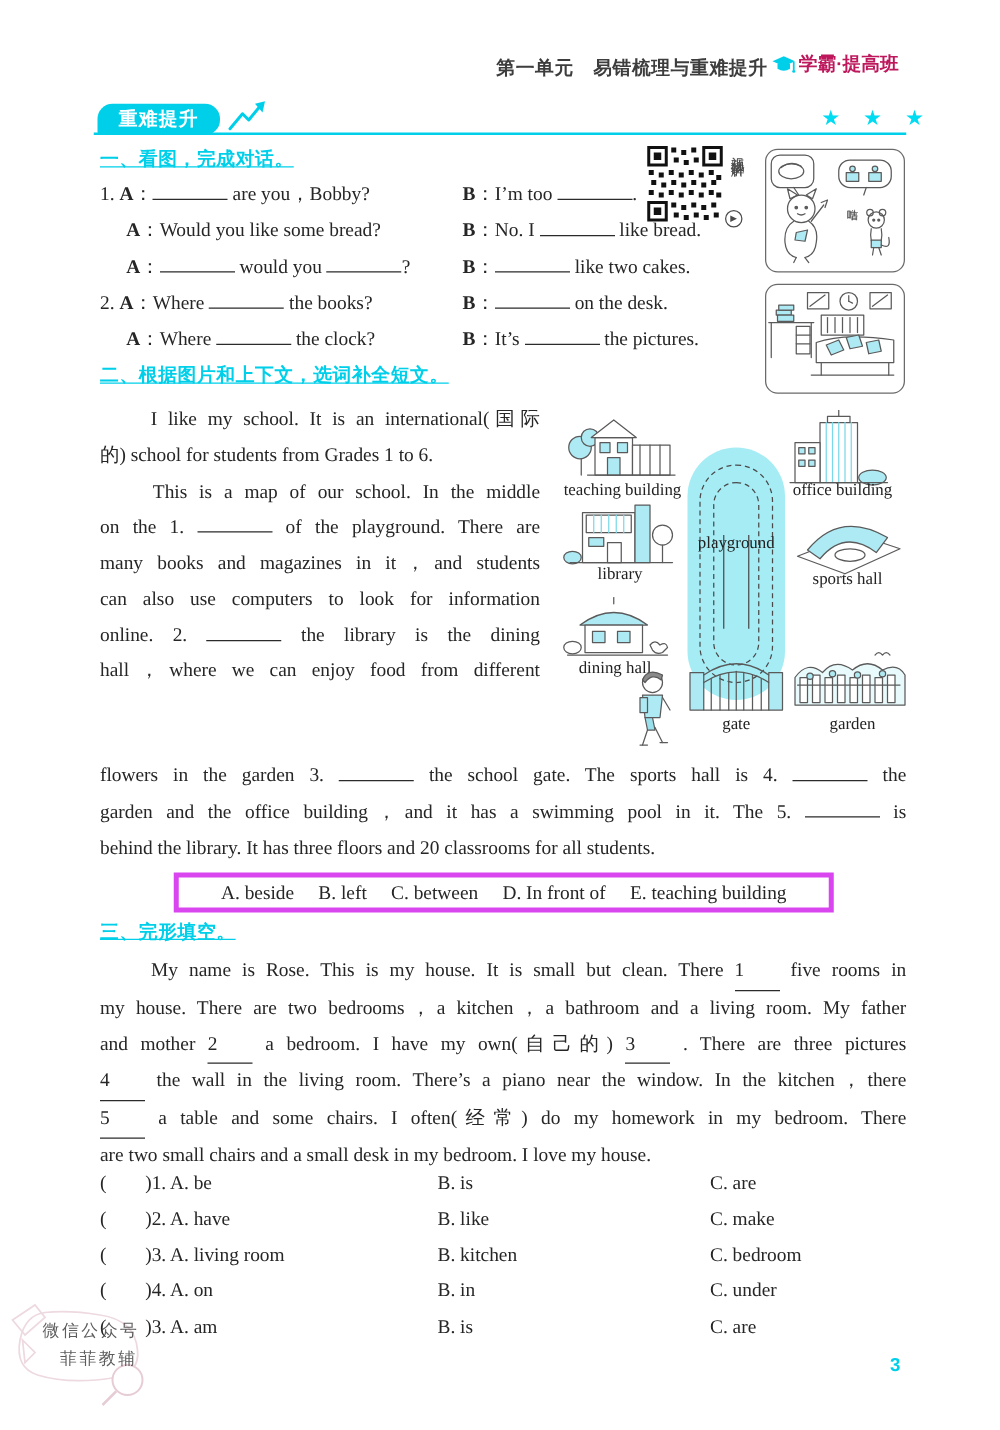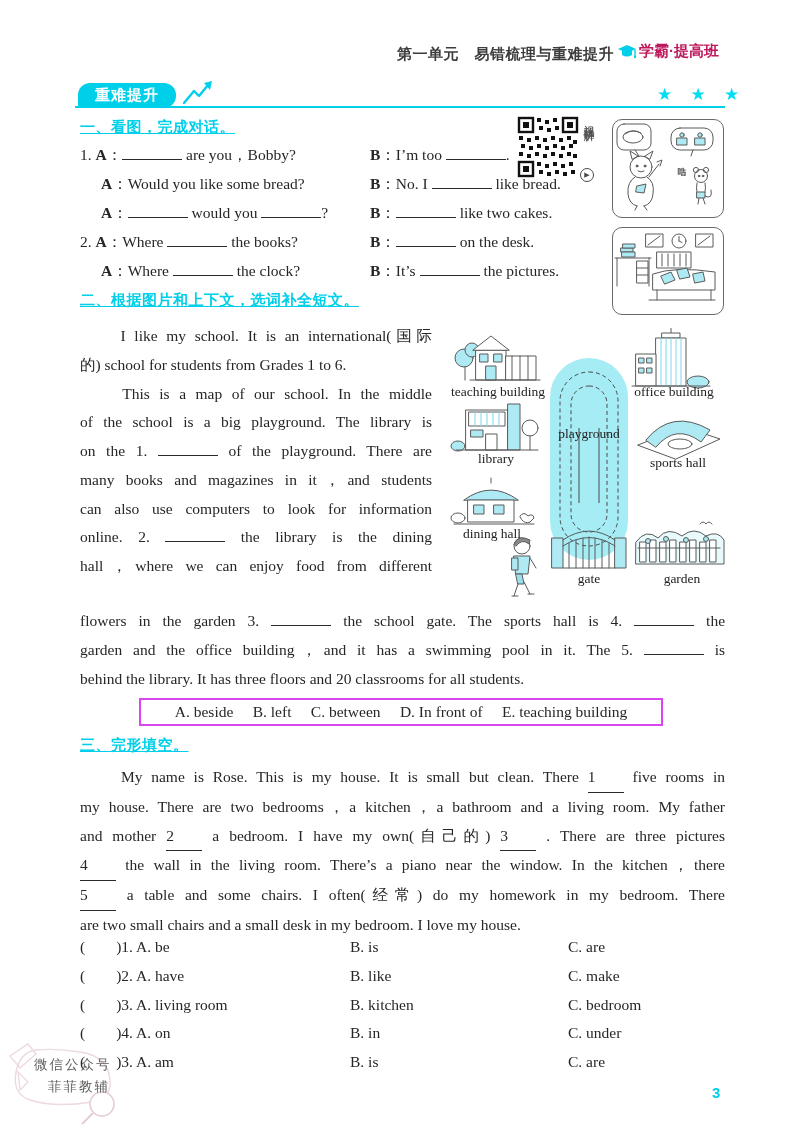--- a/index.html
+++ b/index.html
@@ -38,21 +38,21 @@
   .illus1{left:612px;top:119px;width:110px;height:97px;}
   .illus2{left:612px;top:227px;width:110px;height:86px;}
   .sound{position:absolute;left:62px;top:40px;writing-mode:vertical-rl;text-orientation:upright;
          font-size:9px;color:#555;font-family:"Liberation Sans",sans-serif;}
   
   .npass{left:80px;top:322px;width:352px;font-size:15.5px;line-height:28.75px;}
   .wpass{left:80px;top:607px;width:645px;font-size:15.5px;line-height:28.75px;}
   .cloze{left:80px;top:763px;width:645px;font-size:15.5px;line-height:28.75px;}
   .just{text-align:justify;text-align-last:justify;}
   
-  .wbank{left:139px;top:698px;width:520px;height:24px;border:2px solid #d946ef;
+  .wbank{left:139px;top:698px;width:520px;height:24px;border:4px solid #d946ef;
          font-size:15.5px;display:flex;align-items:center;justify-content:center;}
   
   .mc{left:80px;top:933px;width:645px;font-size:15.5px;line-height:28.75px;}
   .mcrow{display:flex;}
   .c1{width:270px;}
   .c2{width:198px;}
   .c3{flex:1;margin-left:20px;}
   
   .map{left:450px;top:328px;width:278px;height:278px;}
   .maplabel{font-size:13.5px;fill:#222;font-family:"Liberation Serif","DejaVu Serif",serif;}
@@ -251,21 +251,20 @@
       </g>
     </svg>
   </div>
 
   <div class="abs h1 s2h sans">二、根据图片和上下文，选词补全短文。</div>
 
   <div class="abs npass">
     <div class="just">　　I like my school. It is an international(国际</div>
     <div>的) school for students from Grades 1 to 6.</div>
     <div class="just">　　This is a map of our school. In the middle</div>
-    <div class="just">of the school is a big playground. The library is</div>
     <div class="just">on the 1. <span class="blank"></span> of the playground. There are</div>
     <div class="just">many books and magazines in it，and students</div>
     <div class="just">can also use computers to look for information</div>
     <div class="just">online. 2. <span class="blank"></span> the library is the dining</div>
     <div class="just">hall，where we can enjoy food from different</div>
   </div>
 
   <svg class="abs map" width="278" height="278" viewBox="0 0 278 278">
 
     <g>

